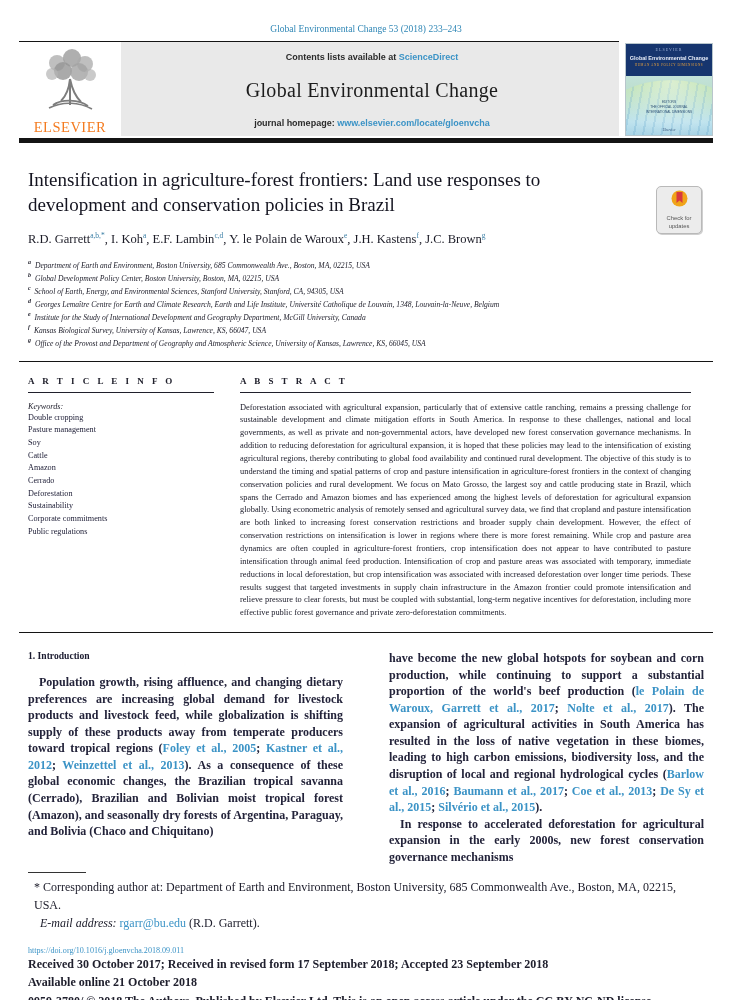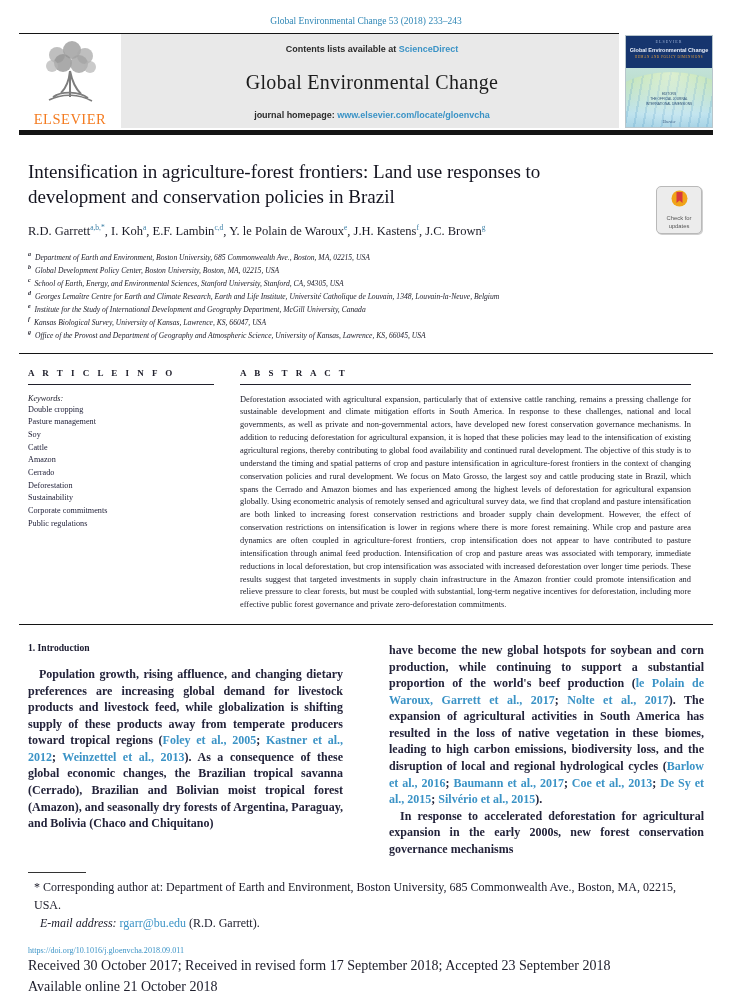--- a/index.html
+++ b/index.html
@@ -3,21 +3,21 @@
 <meta charset="utf-8">
 <style>
   * { margin: 0; padding: 0; box-sizing: border-box; }
   html, body { background: #ffffff; }
   body {
     width: 732px; height: 1000px; position: relative;
     font-family: "Liberation Serif", serif;
     color: #1e1e2b; overflow: hidden;
   }
   .journal-ref {
-    text-align: center; padding-top: 16px;
+    text-align: center; padding-top: 24px;
     font-size: 9.5px; color: #2e86b5;
   }
   
   .banner-row { display: flex; margin: 7px 19px 0 19px; align-items: stretch; }
   .banner-main { flex: 1; border-top: 1.5px solid #141414; display: flex; }
   .logo-box {
     width: 102px; background: #fff; padding: 4px 4px 2px 4px;
     display: flex; flex-direction: column; align-items: center; justify-content: flex-end;
   }
   .logo-text {
@@ -89,21 +89,21 @@
   .body-par { font-size: 12px; line-height: 1.38; text-align: justify; color: #23233a; font-weight: bold; }
   .body-par.indent { text-indent: 11px; }
   .body-par + .body-par { margin-top: 0; }
   .ref-link { color: #3b93c6; cursor: pointer; }
   
   .page-footer { position: absolute; left: 28px; right: 28px; top: 872px; }
   .footnote-rule { width: 58px; border: none; border-top: 1px solid #333; margin-bottom: 5px; }
   .footnote-line { font-size: 12px; line-height: 1.5; color: #20202e; padding-left: 6px; }
   .footnote-line .em { font-style: italic; }
   .doi-line { font-size: 8.1px; margin-top: 14px; }
-  .meta-line { font-size: 14px; line-height: 1.45; color: #20202e; margin-top: 1px; }
+  .meta-line { font-size: 12px; line-height: 1.45; color: #20202e; margin-top: 1px; font-weight: bold; }
 </style>
 </head>
 <body>
 
 <div class="journal-ref">Global Environmental Change 53 (2018) 233–243</div>
 
 <div class="banner-row">
   <div class="banner-main">
     <div class="logo-box">
       <span>

